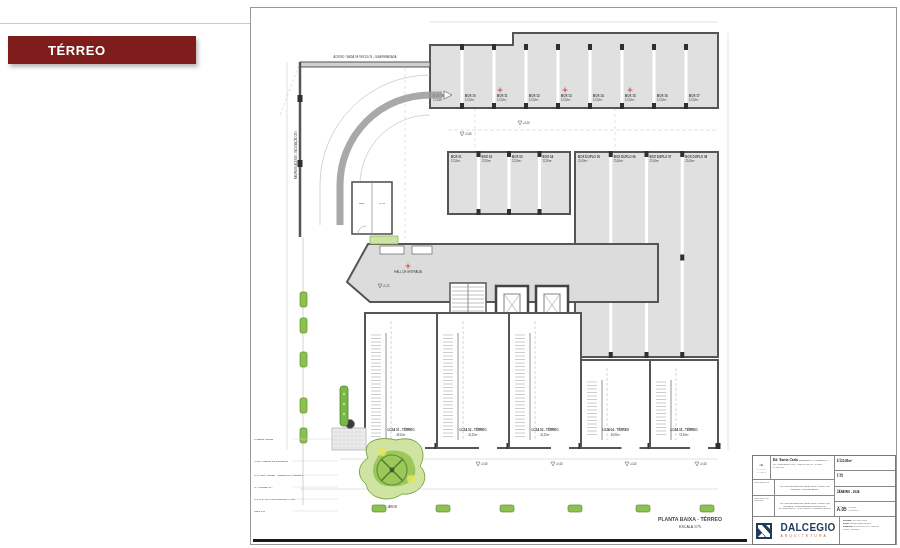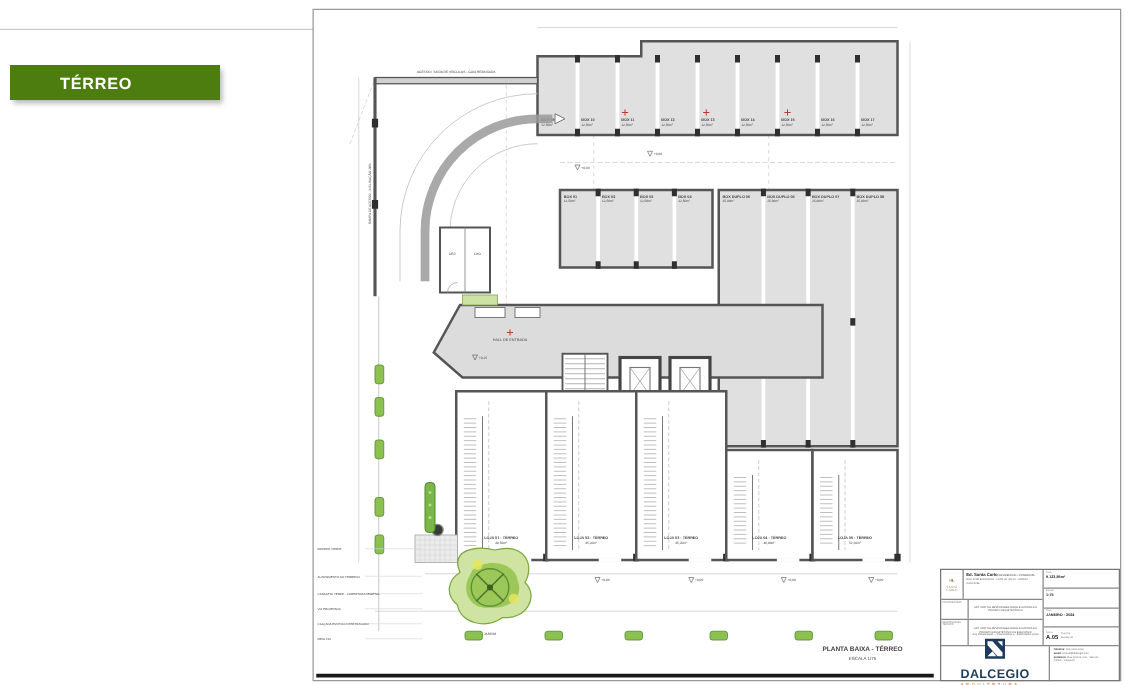--- a/index.html
+++ b/index.html
@@ -1,20 +1,20 @@
 <!DOCTYPE html>
 <html><head>
 <meta charset="utf-8">
 <style>
   html,body{margin:0;padding:0;background:#fff;}
   body{width:900px;height:548px;position:relative;overflow:hidden;
        font-family:"Liberation Sans",sans-serif;color:#333;}
   
-  .banner{position:absolute;left:8px;top:52px;width:168px;height:28px;
-          background:#4d7c0f;box-shadow:2px 3px 4px rgba(0,0,0,.28);
+  .banner{position:absolute;left:8px;top:36px;width:188px;height:28px;
+          background:#7f1d1d;box-shadow:2px 3px 4px rgba(0,0,0,.28);
           display:flex;align-items:center;}
   .banner span{color:#fff;font-weight:bold;font-size:13px;letter-spacing:.6px;
                padding-left:40px;}
   
   svg.plan{position:absolute;left:0;top:0;}
   svg text{font-family:"Liberation Sans",sans-serif;fill:#444;}
   
   .tb{position:absolute;left:752px;top:455px;width:144px;height:90px;
       border:1px solid #777;background:#fff;font-size:2.4px;box-sizing:border-box;}
   .tb *{box-sizing:border-box;}
@@ -37,21 +37,21 @@
            text-align:center;padding:1px 2px;font-size:2.1px;color:#555;line-height:2.8px;}
   .tb-rightcol{width:61px;display:flex;flex-direction:column;}
   .fld{border-bottom:.5px solid #888;padding:1px 2px;flex:1;}
   .fld:last-child{border-bottom:none;}
   .fld .lb{font-size:2px;color:#888;}
   .fld .vl{font-size:3px;font-weight:bold;color:#222;}
   .fld.folha{display:flex;align-items:center;gap:2px;}
   .fld.folha .vl{font-size:4.6px;}
   .fld.folha .nts{font-size:2px;color:#777;line-height:2.6px;}
   .tb-bottom{height:28.5px;border-top:.5px solid #888;display:flex;}
-  .brand{width:86px;display:flex;align-items:center;justify-content:center;gap:8px;flex-direction:column;}
+  .brand{width:86px;display:flex;align-items:center;justify-content:center;gap:8px;}
   .brand .sq{width:16px;height:16px;background:#1e3a5c;position:relative;flex:0 0 auto;}
   .brand .sq svg{position:absolute;inset:0;}
   .brand .words{display:flex;flex-direction:column;}
   .brand .nm{font-size:10px;font-weight:bold;color:#1e3a5c;letter-spacing:.3px;
              line-height:10px;}
   .brand .sb{font-size:3.4px;color:#c06a33;letter-spacing:2.1px;margin-top:1px;}
   .contact{flex:1;border-left:.5px solid #888;padding:2px 3px;font-size:2.1px;
            color:#666;line-height:3.1px;}
   .contact b{color:#333;}
 </style>

